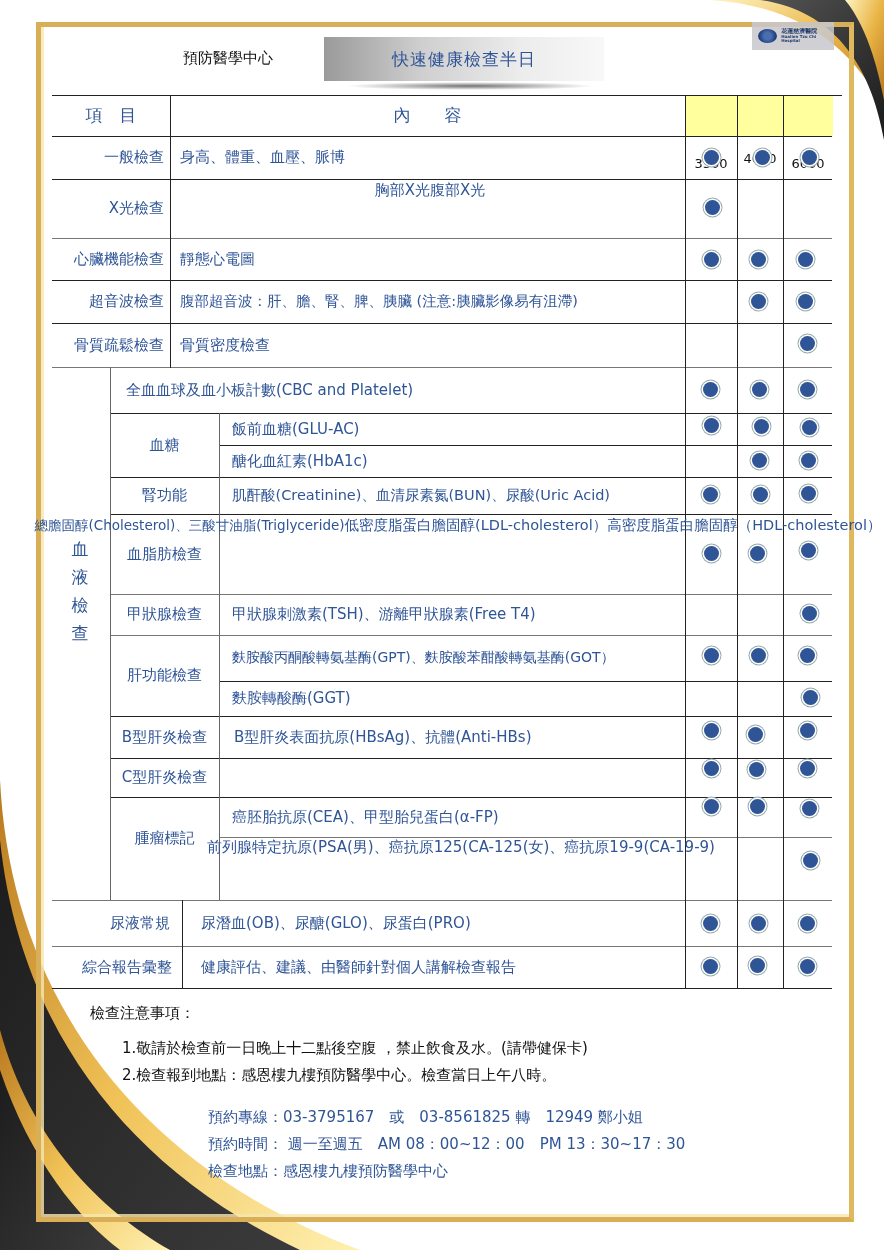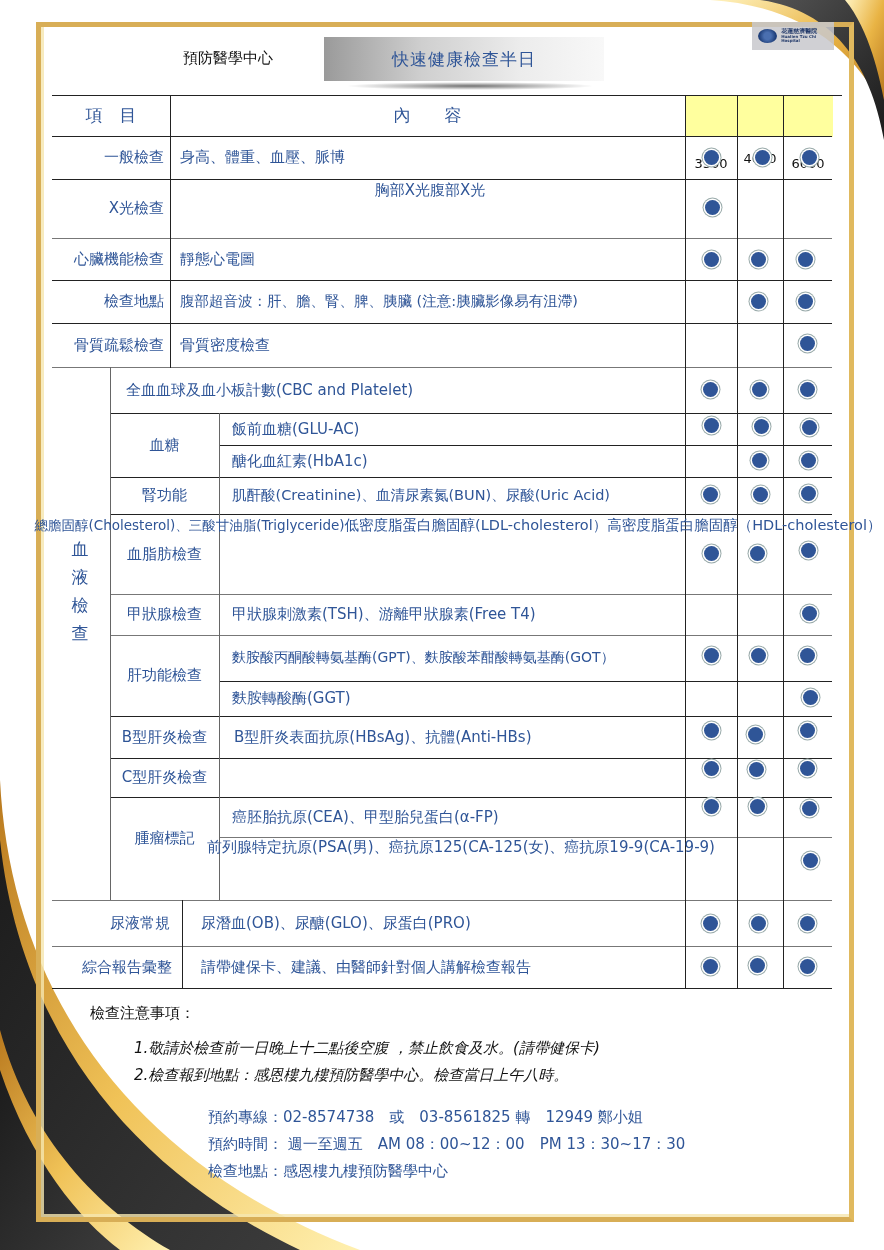--- a/index.html
+++ b/index.html
@@ -58,21 +58,21 @@
   .price { position: absolute; font-size: 13px; color: #111; display: flex; align-items: center; justify-content: center; margin-top: 48px; }
   .dot {
     position: absolute; width: 15px; height: 15px; border-radius: 50%;
     background: #2f5597; box-shadow: 0 0 0 1.5px #fff, 0 0 0 2.5px #9aa;
   }
   .vert { position: absolute; font-size: 17px; color: #2f5597; display: flex; flex-direction: column; align-items: center; line-height: 28px; }
 
   
   .notes { position: absolute; left: 90px; top: 1004px; color: #111; font-size: 15px; }
   .notes .n-title { margin-bottom: 12px; }
-  .notes .n-item { margin-left: 44px; line-height: 27px; font-style: italic; }
+  .notes .n-item { margin-left: 32px; line-height: 27px; }
   .contact { position: absolute; left: 208px; top: 1104px; font-size: 15px; color: #2f5597; line-height: 27px; }
 </style>
 </head>
 <body>
 
 <div class="deco" style="left:560px;top:0;width:324px;height:260px;">
   <svg width="324" height="260" viewBox="0 0 324 260">
     <defs>
       <linearGradient id="g1" x1="0" y1="0" x2="1" y2="1">
         <stop offset="0" stop-color="#fff3c0"></stop>
@@ -172,21 +172,21 @@
 
   <div class="cell right" style="left:0;top:84px;width:112px;height:59px;">X光檢查</div>
   <div class="cell multi" style="left:128px;top:84px;width:500px;height:59px;">
     <span>胸部X光</span>
     <span>腹部X光</span>
   </div>
 
   <div class="cell right" style="left:0;top:143px;width:112px;height:42px;">心臟機能檢查</div>
   <div class="cell" style="left:128px;top:143px;width:500px;height:42px;">靜態心電圖</div>
 
-  <div class="cell right" style="left:0;top:185px;width:112px;height:43px;">檢查地點</div>
+  <div class="cell right" style="left:0;top:185px;width:112px;height:43px;">超音波檢查</div>
   <div class="cell" style="left:128px;top:185px;width:505px;height:43px;font-size:14.5px;">腹部超音波：肝、膽、腎、脾、胰臟 (注意:胰臟影像易有沮滯)</div>
 
   <div class="cell right" style="left:0;top:228px;width:112px;height:44px;">骨質疏鬆檢查</div>
   <div class="cell" style="left:128px;top:228px;width:500px;height:44px;">骨質密度檢查</div>
 
   <div class="vert" style="left:8px;top:440px;width:40px;">
     <span>血</span>
     <span>液</span>
     <span>檢</span>
     <span>查</span>
@@ -224,21 +224,21 @@
   <div class="cell" style="left:180px;top:702px;width:450px;height:40px;">癌胚胎抗原(CEA)、甲型胎兒蛋白(α-FP)</div>
   <div class="cell multi" style="left:184px;top:742px;width:450px;height:63px;line-height:20px;">
     <span>前列腺特定抗原(PSA(男)、癌抗原125(CA-125(女)、</span>
     <span>癌抗原19-9(CA-19-9)</span>
   </div>
 
   <div class="cell right" style="left:0;top:805px;width:118px;height:46px;">尿液常規</div>
   <div class="cell" style="left:149px;top:805px;width:480px;height:46px;">尿潛血(OB)、尿醣(GLO)、尿蛋白(PRO)</div>
 
   <div class="cell right" style="left:0;top:851px;width:120px;height:42px;">綜合報告彙整</div>
-  <div class="cell" style="left:149px;top:851px;width:480px;height:42px;">請帶健保卡、建議、由醫師針對個人講解檢查報告</div>
+  <div class="cell" style="left:149px;top:851px;width:480px;height:42px;">健康評估、建議、由醫師針對個人講解檢查報告</div>
 
   <div class="dot" style="left:652px;top:55px;"></div>
   <div class="dot" style="left:703px;top:55px;"></div>
   <div class="dot" style="left:750px;top:55px;"></div>
 
   <div class="dot" style="left:653px;top:105px;"></div>
 
   <div class="dot" style="left:652px;top:157px;"></div>
   <div class="dot" style="left:699px;top:157px;"></div>
   <div class="dot" style="left:746px;top:157px;"></div>
@@ -298,16 +298,16 @@
   <div class="dot" style="left:748px;top:864px;"></div>
 </div>
 
 <div class="notes">
   <div class="n-title">檢查注意事項：</div>
   <div class="n-item">1.敬請於檢查前一日晚上十二點後空腹 ，禁止飲食及水。(請帶健保卡)</div>
   <div class="n-item">2.檢查報到地點：感恩樓九樓預防醫學中心。檢查當日上午八時。</div>
 </div>
 
 <div class="contact">
-  <div>預約專線：02-8574738　或　03-8561825 轉　12949 鄭小姐</div>
+  <div>預約專線：03-3795167　或　03-8561825 轉　12949 鄭小姐</div>
   <div>預約時間：  週一至週五　AM 08：00~12：00　PM 13：30~17：30</div>
   <div>檢查地點：感恩樓九樓預防醫學中心</div>
 </div>
 
 </body></html>

